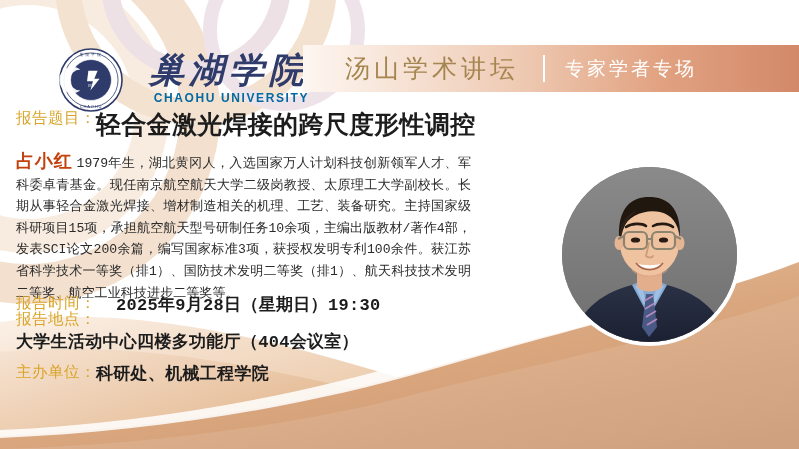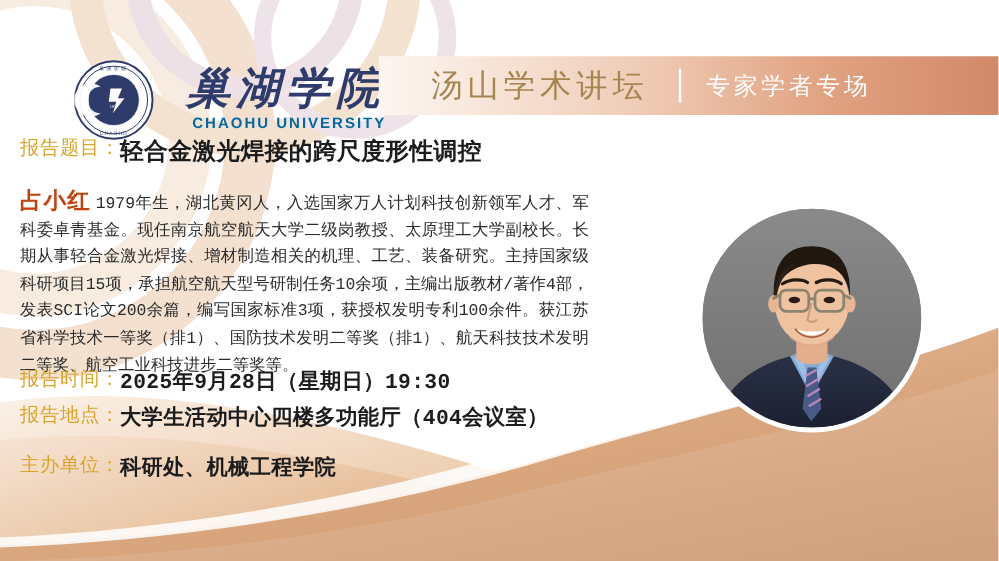--- a/index.html
+++ b/index.html
@@ -110,40 +110,40 @@
     flex: 0 0 auto;
   }
   .value-strong {
     font-size: 17.5px;
     font-weight: bold;
     color: #1c1c1c;
     letter-spacing: 0.3px;
     white-space: nowrap;
   }
   #row-title { left: 16px; top: 108px; }
-  #row-title .value-strong { font-size: 19px; }
+  #row-title .value-strong { font-size: 25px; }
 
   #row-bio { left: 16px; top: 152px; width: 520px; }
   #bio-body {
     width: 455px;
     font-size: 13.1px;
     line-height: 21.6px;
     color: #2b2b2b;
     text-align: justify;
     text-justify: inter-character;
   }
   .bio-name {
     font-size: 18px;
     font-weight: bold;
     color: #c2410c;
     letter-spacing: 0.5px;
     margin-right: 4px;
   }
-  #row-time { left: 16px; top: 293px; }
-  #row-place { left: 16px; top: 322px; }
+  #row-time { left: 16px; top: 293px; gap: 20px; }
+  #row-place { left: 16px; top: 309px; flex-direction: column; }
   #row-host { left: 16px; top: 362px; }
   #row-time .value-strong,
   #row-place .value-strong,
   #row-host .value-strong { font-size: 17px; }
 
   
   .portrait {
     position: absolute;
     left: 562px;
     top: 167px;

